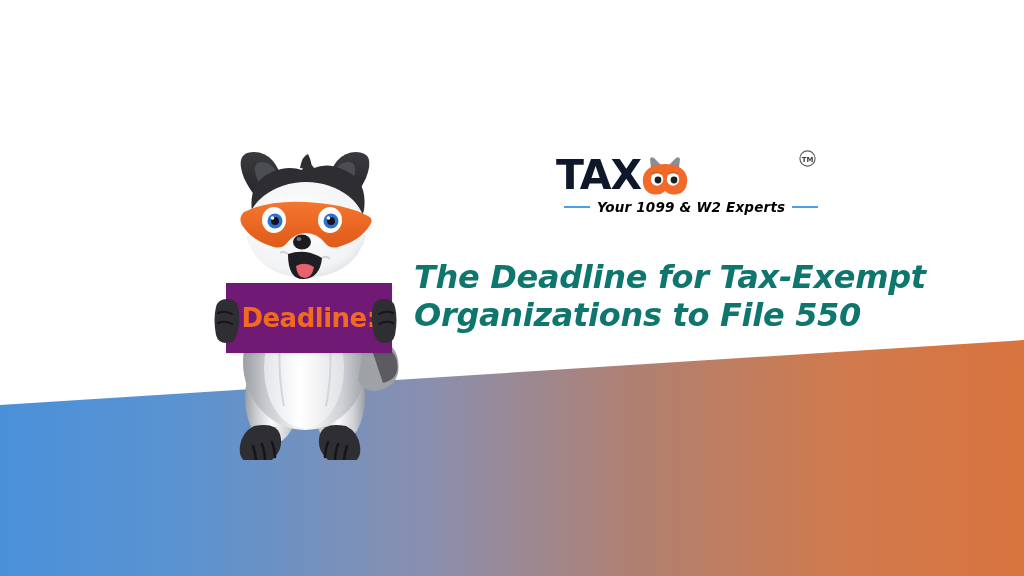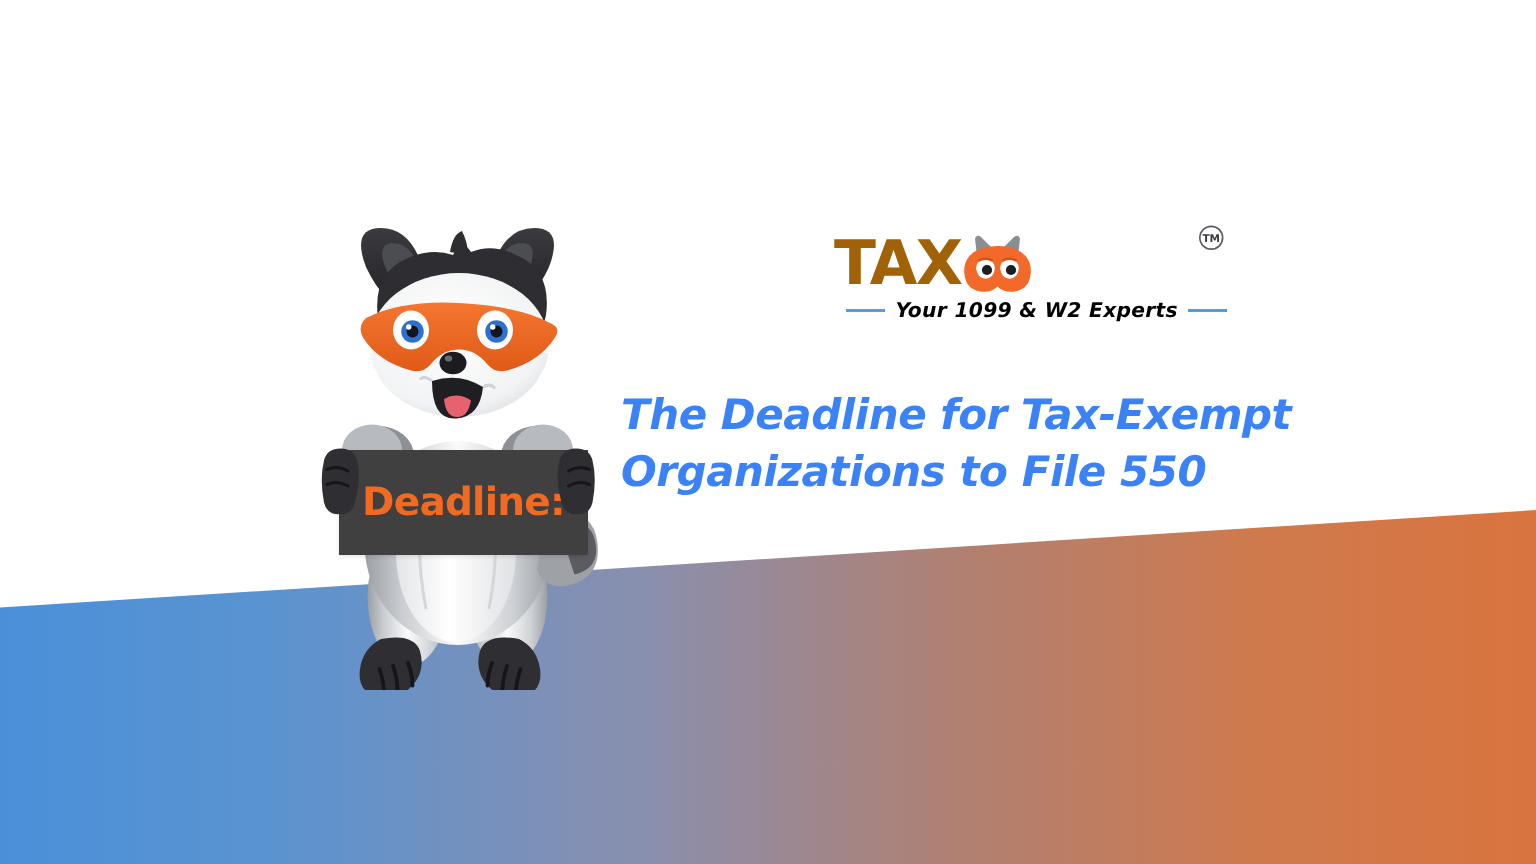--- a/index.html
+++ b/index.html
@@ -47,21 +47,21 @@
     top: 0;
     width: 270px;
     height: 46px;
     display: flex;
     align-items: center;
   }
   .wordmark-text {
     font-family: "DejaVu Sans", sans-serif;
     font-size: 41px;
     font-weight: bold;
-    color: #a16207;
+    color: #0f172a;
     letter-spacing: -1px;
     line-height: 1;
   }
   #logo-mask-icon {
     width: 46px;
     height: 40px;
     margin: 0 1px 0 1px;
     position: relative;
     top: 1px;
   }
@@ -101,47 +101,47 @@
   
   #headline {
     position: absolute;
     left: 414px;
     top: 258px;
     width: 400px;
     z-index: 6;
   }
   .headline-line {
     font-family: "DejaVu Sans", sans-serif;
-    font-size: 28px;
+    font-size: 32px;
     font-weight: bold;
     font-style: italic;
-    color: #3b82f6;
+    color: #0f766e;
     line-height: 38px;
     white-space: nowrap;
     letter-spacing: -0.3px;
   }
 
   
   #mascot {
     position: absolute;
     left: 196px;
     top: 150px;
     width: 230px;
     height: 310px;
     z-index: 4;
   }
 
   
   #sign {
     position: absolute;
     left: 226px;
-    top: 300px;
+    top: 283px;
     width: 166px;
     height: 70px;
-    background: #404040;
+    background: #701a75;
     z-index: 7;
     box-shadow: 0 1px 3px rgba(0,0,0,0.10);
   }
   #sign-label {
     position: absolute;
     left: 0;
     top: 0;
     width: 166px;
     height: 70px;
     display: flex;

